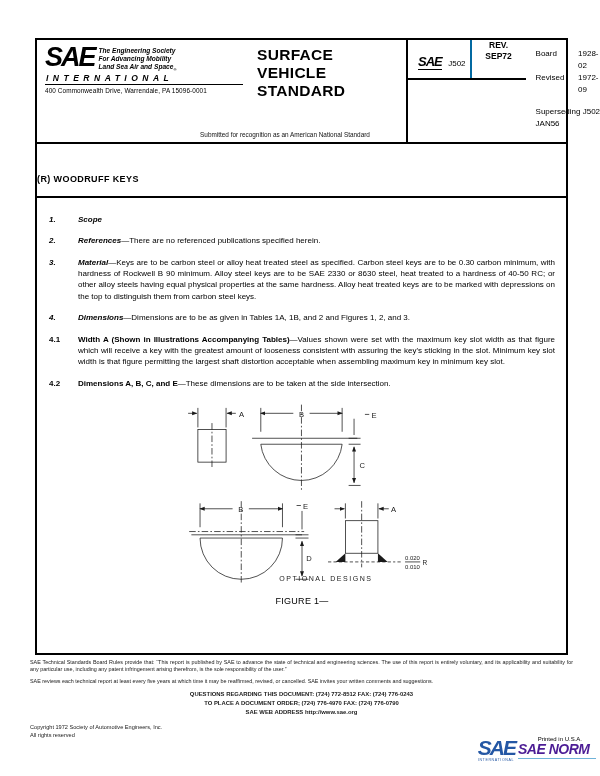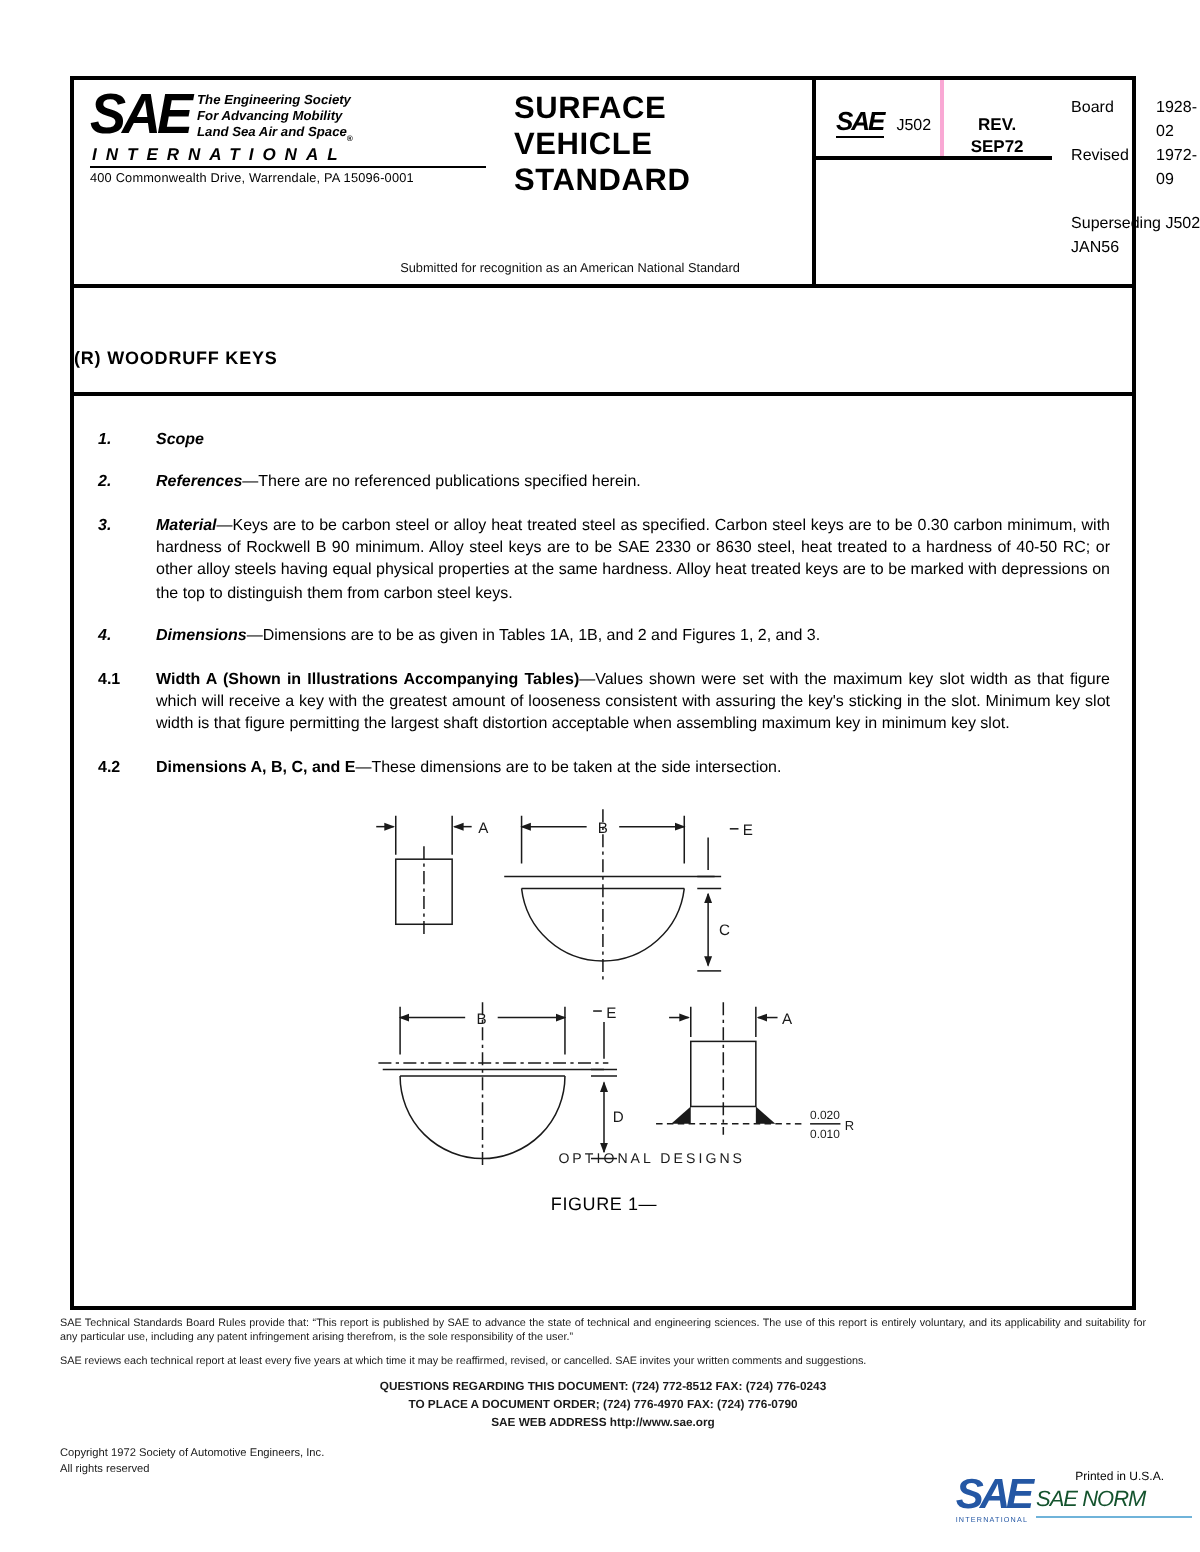--- a/index.html
+++ b/index.html
@@ -22,21 +22,21 @@
   .intl { border-bottom:1.5px solid #000; font-size:8.5px; font-weight:bold; font-style:italic; letter-spacing:4.5px; padding:0 0 1px 1px; margin-top:0px; }
   .addr { font-size:6.4px; margin-top:2px; letter-spacing:0.1px; }
   .doc-type { margin-left:14px; margin-top:1px; font-size:15.5px; font-weight:bold; line-height:1.15; letter-spacing:0.3px; }
   .submitted { position:absolute; bottom:4px; left:135px; right:8px; font-size:6.4px; text-align:center; color:#111; }
 
   .hdr-right { width:160px; border-left:2px solid #000; display:flex; flex-direction:row; }
   .hr-row1 { display:flex; height:40px; border-bottom:2px solid #000; }
   .code-cell { flex:1; padding:12px 4px 0 10px; white-space:nowrap; }
   .code-sae { font-size:13px; font-weight:900; font-style:italic; letter-spacing:-1px; border-bottom:1.5px solid #000; }
   .code-num { font-size:8px; margin-left:2px; }
-  .rev-cell { width:56px; border-left:2px solid #f9a8d4; text-align:center; font-size:8.5px; font-weight:bold; padding-top:17px; line-height:1.3; }
+  .rev-cell { width:56px; border-left:2px solid #0369a1; text-align:center; font-size:8.5px; font-weight:bold; padding-top:0; line-height:1.3; }
   .hr-row2 { flex:1; padding:8px 8px 4px 10px; font-size:8px; line-height:1.5; }
   .kv { display:flex; }
   .kv .k { width:48px; }
   .sup { margin-top:10px; }
 
   
   .title-band { height:54px; border-bottom:2px solid #000; text-align:left; font-size:9px; font-weight:bold; padding-top:30px; letter-spacing:0.4px; }
 
   
   .main { padding:16px 11px 0 12px; }
@@ -57,21 +57,21 @@
   .questions { text-align:center; font-weight:bold; font-size:5.9px; line-height:1.55; margin-top:5px; }
   .copyright { margin-top:7px; font-size:5.6px; line-height:1.4; }
 
   .norm { position:absolute; right:4px; top:736px; width:125px; text-align:right; }
   .printed { font-size:6px; color:#000; margin-right:14px; margin-bottom:-3px; position:relative; z-index:2; }
   .norm-row { display:flex; align-items:flex-end; justify-content:flex-end; }
   .norm-sae-block { display:flex; flex-direction:column; align-items:flex-start; margin-right:3px; }
   .norm-sae { font-size:21px; font-weight:900; font-style:italic; letter-spacing:-2px; line-height:0.85; color:#2457a4; }
   .norm-intl { font-size:3.6px; color:#2457a4; letter-spacing:0.6px; margin-top:1px; }
   .norm-right { display:flex; flex-direction:column; align-items:flex-start; }
-  .norm-name { font-size:11px; font-weight:400; font-style:italic; letter-spacing:-0.5px; color:#14532d; line-height:1; }
+  .norm-name { font-size:14px; font-weight:700; font-style:italic; letter-spacing:-0.5px; color:#4c1d95; line-height:1; }
   .norm-rule { width:78px; border-bottom:1px solid #6fb3d9; margin-top:2px; margin-bottom:3px; }
 </style>
 </head>
 <body>
 
 <div class="page">
   <div class="doc-frame">
 
     <div class="hdr">
       <div class="hdr-left">

